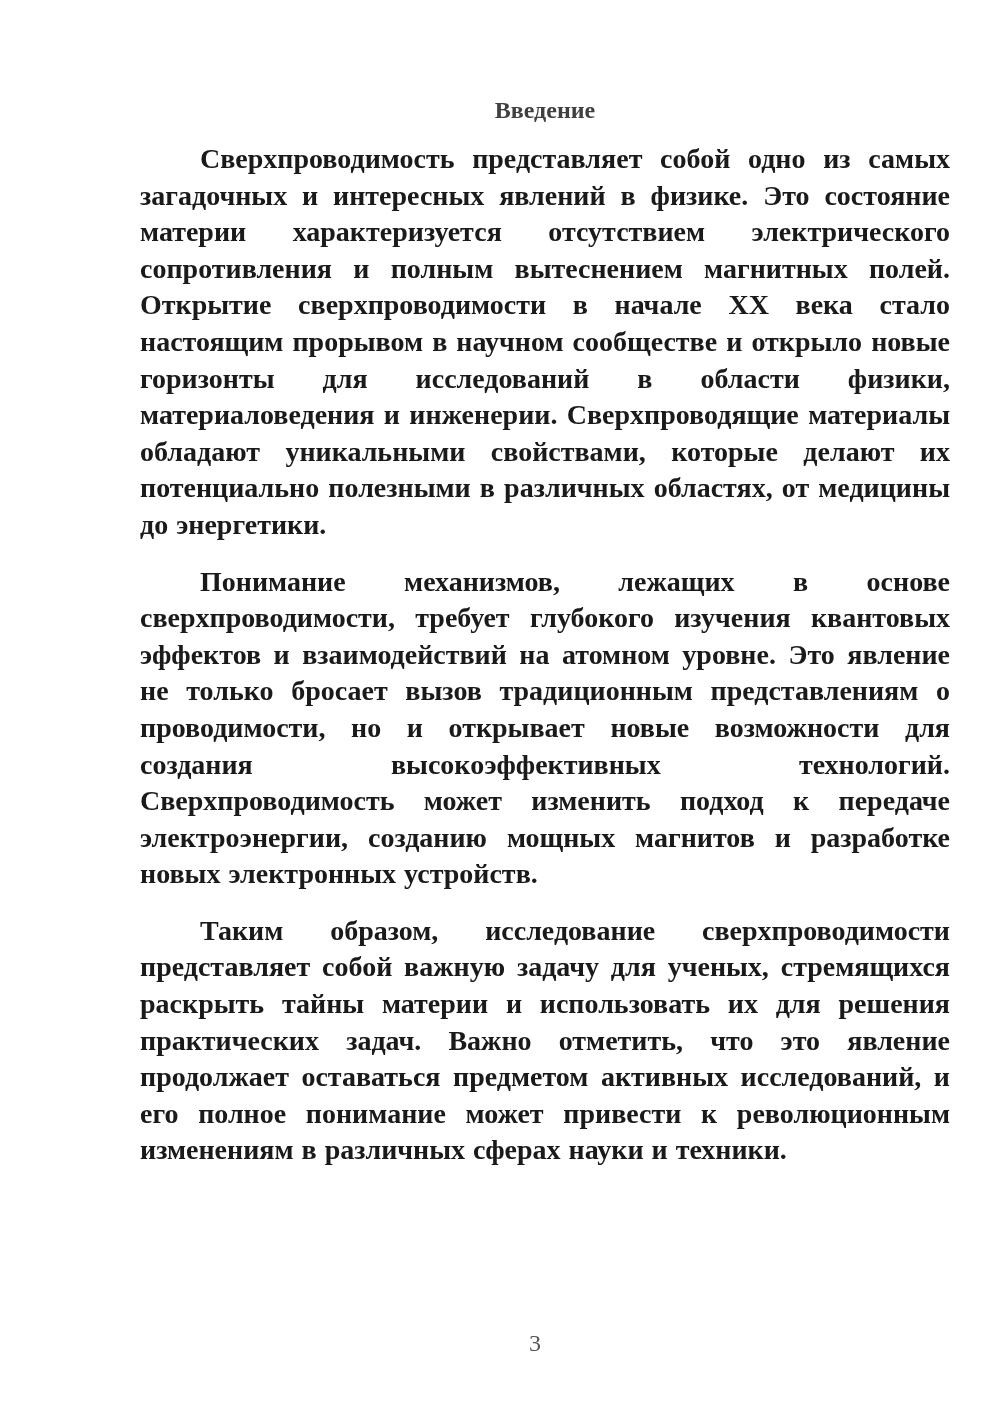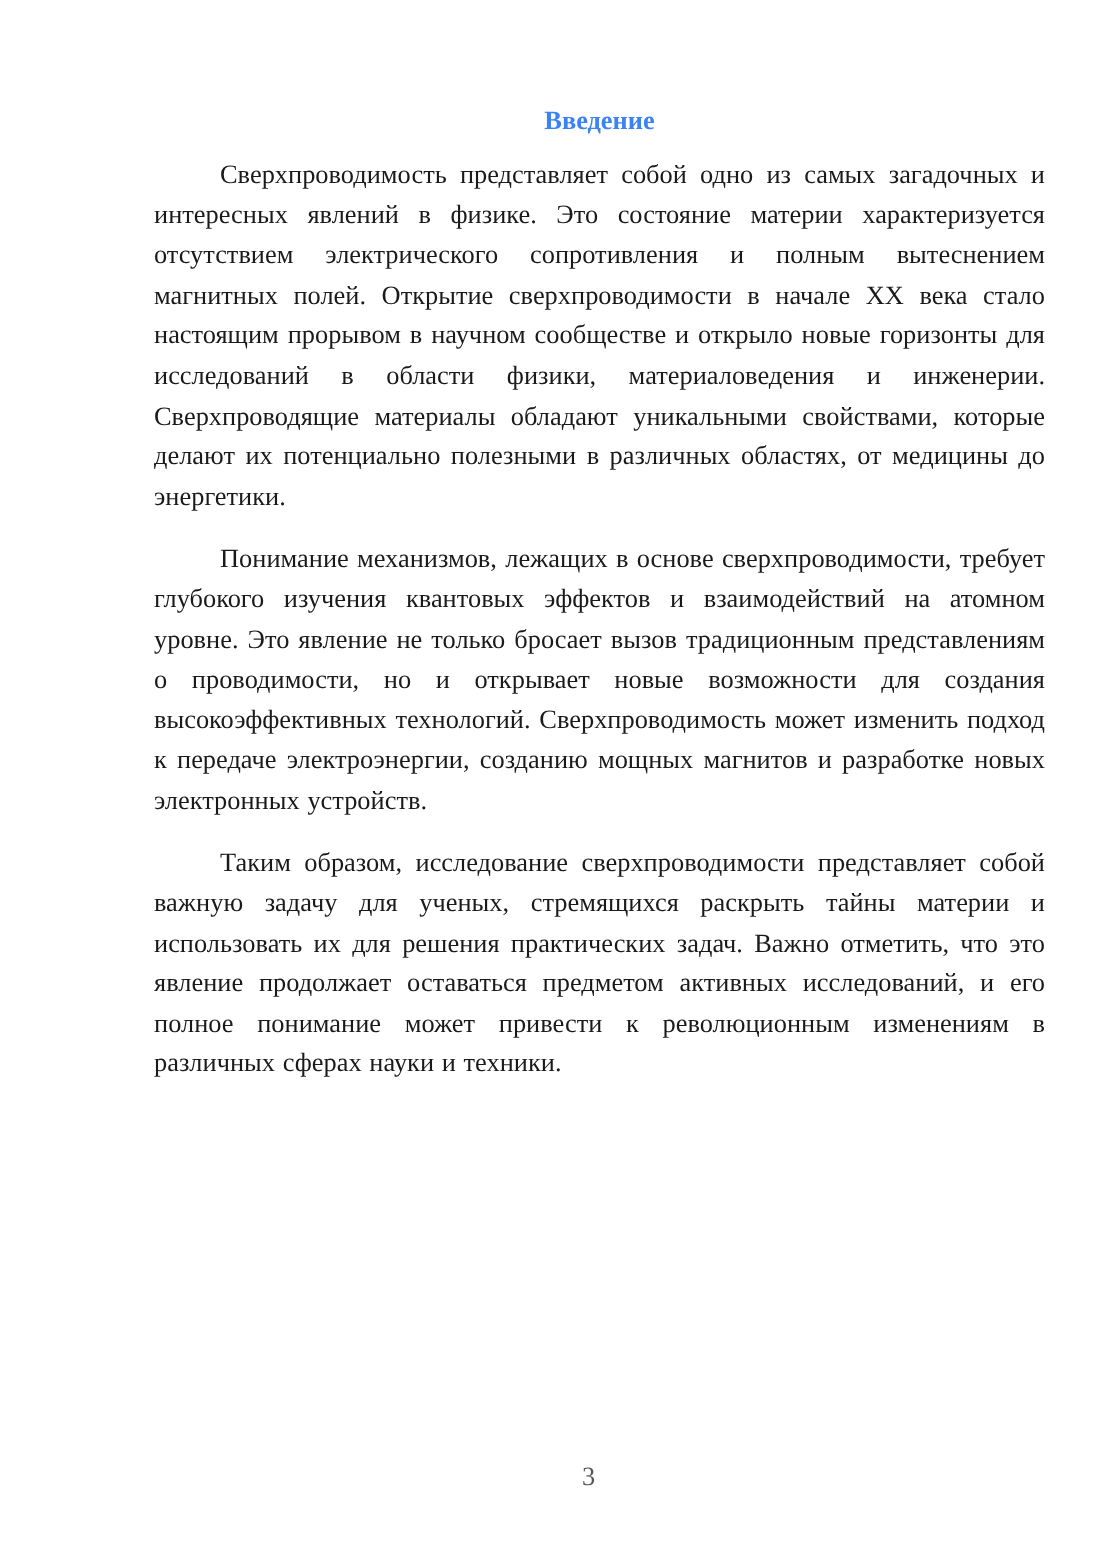--- a/index.html
+++ b/index.html
@@ -21,29 +21,30 @@
     top: 95px;
     left: 140px;
     right: 50px;
   }
   .doc-heading {
     font-size: 24px;
     line-height: 30px;
     font-weight: bold;
     text-align: center;
     margin: 0 0 16px 0;
-    color: #3b82f6;
+    color: #404040;
   }
   .doc-paragraph {
-    font-size: 24px;
+    font-size: 28px;
     line-height: 36.6px;
     text-align: justify;
     text-indent: 60px;
     margin: 0 0 20px 0;
     word-spacing: 1px;
+    font-weight: bold;
   }
   .page-footer {
     position: absolute;
     top: 1328px;
     left: 140px;
     right: 70px;
     text-align: center;
     font-size: 24px;
     line-height: 30px;
     color: #55555c;

